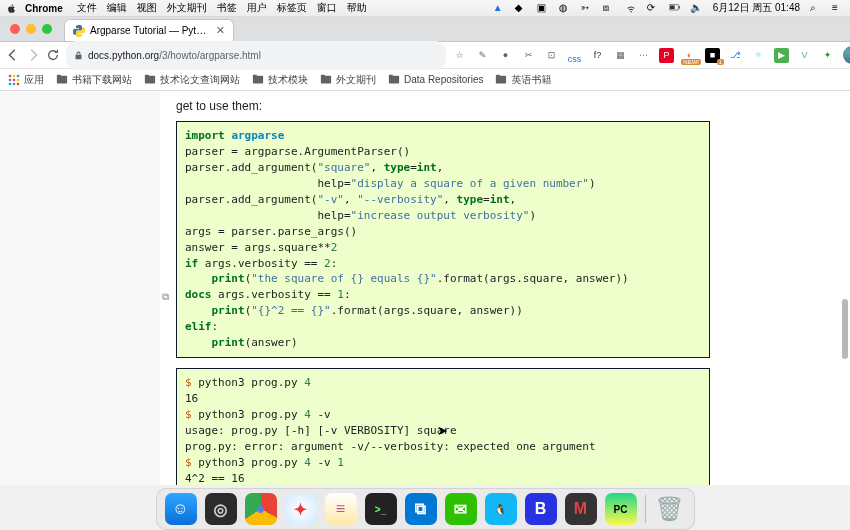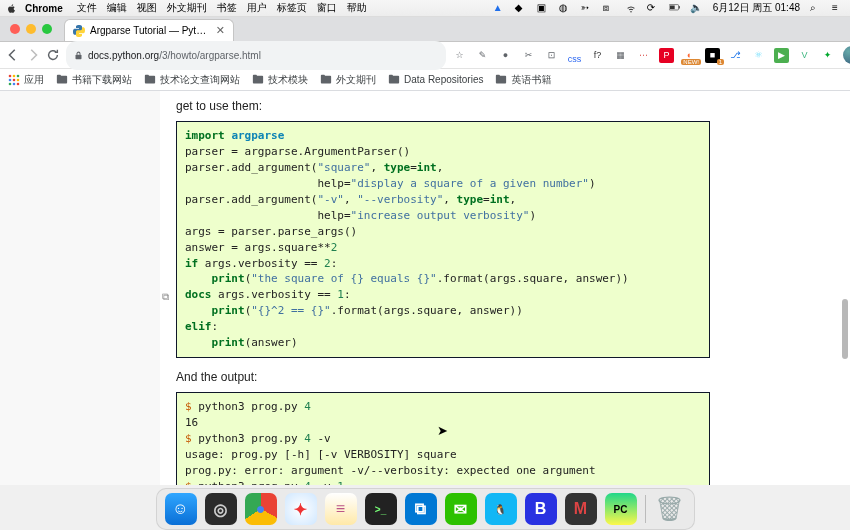--- a/index.html
+++ b/index.html
@@ -228,21 +228,20 @@
                     help=<span class="py-str">"increase output verbosity"</span>)
 args = parser.parse_args()
 answer = args.square**<span class="py-num">2</span>
 <span class="py-kw">if</span> args.verbosity == <span class="py-num">2</span>:
     <span class="py-kw">print</span>(<span class="py-str">"the square of {} equals {}"</span>.format(args.square, answer))
 <span class="py-kw">docs</span> args.verbosity == <span class="py-num">1</span>:
     <span class="py-kw">print</span>(<span class="py-str">"{}^2 == {}"</span>.format(args.square, answer))
 <span class="py-kw">elif</span>:
     <span class="py-kw">print</span>(answer)</div>
 
-    <p class="body-text">And the output:</p>
 
     <div class="code-block" id="cb2"><span class="sh-prompt">$</span> python3 prog.py <span class="py-num">4</span>
 16
 <span class="sh-prompt">$</span> python3 prog.py <span class="py-num">4</span> -v
 usage: prog.py [-h] [-v VERBOSITY] square
 prog.py: error: argument -v/--verbosity: expected one argument
 <span class="sh-prompt">$</span> python3 prog.py <span class="py-num">4</span> -v <span class="py-num">1</span>
 4^2 == 16
  python3 prog.py  -v 
 the square of 4 equals 16

